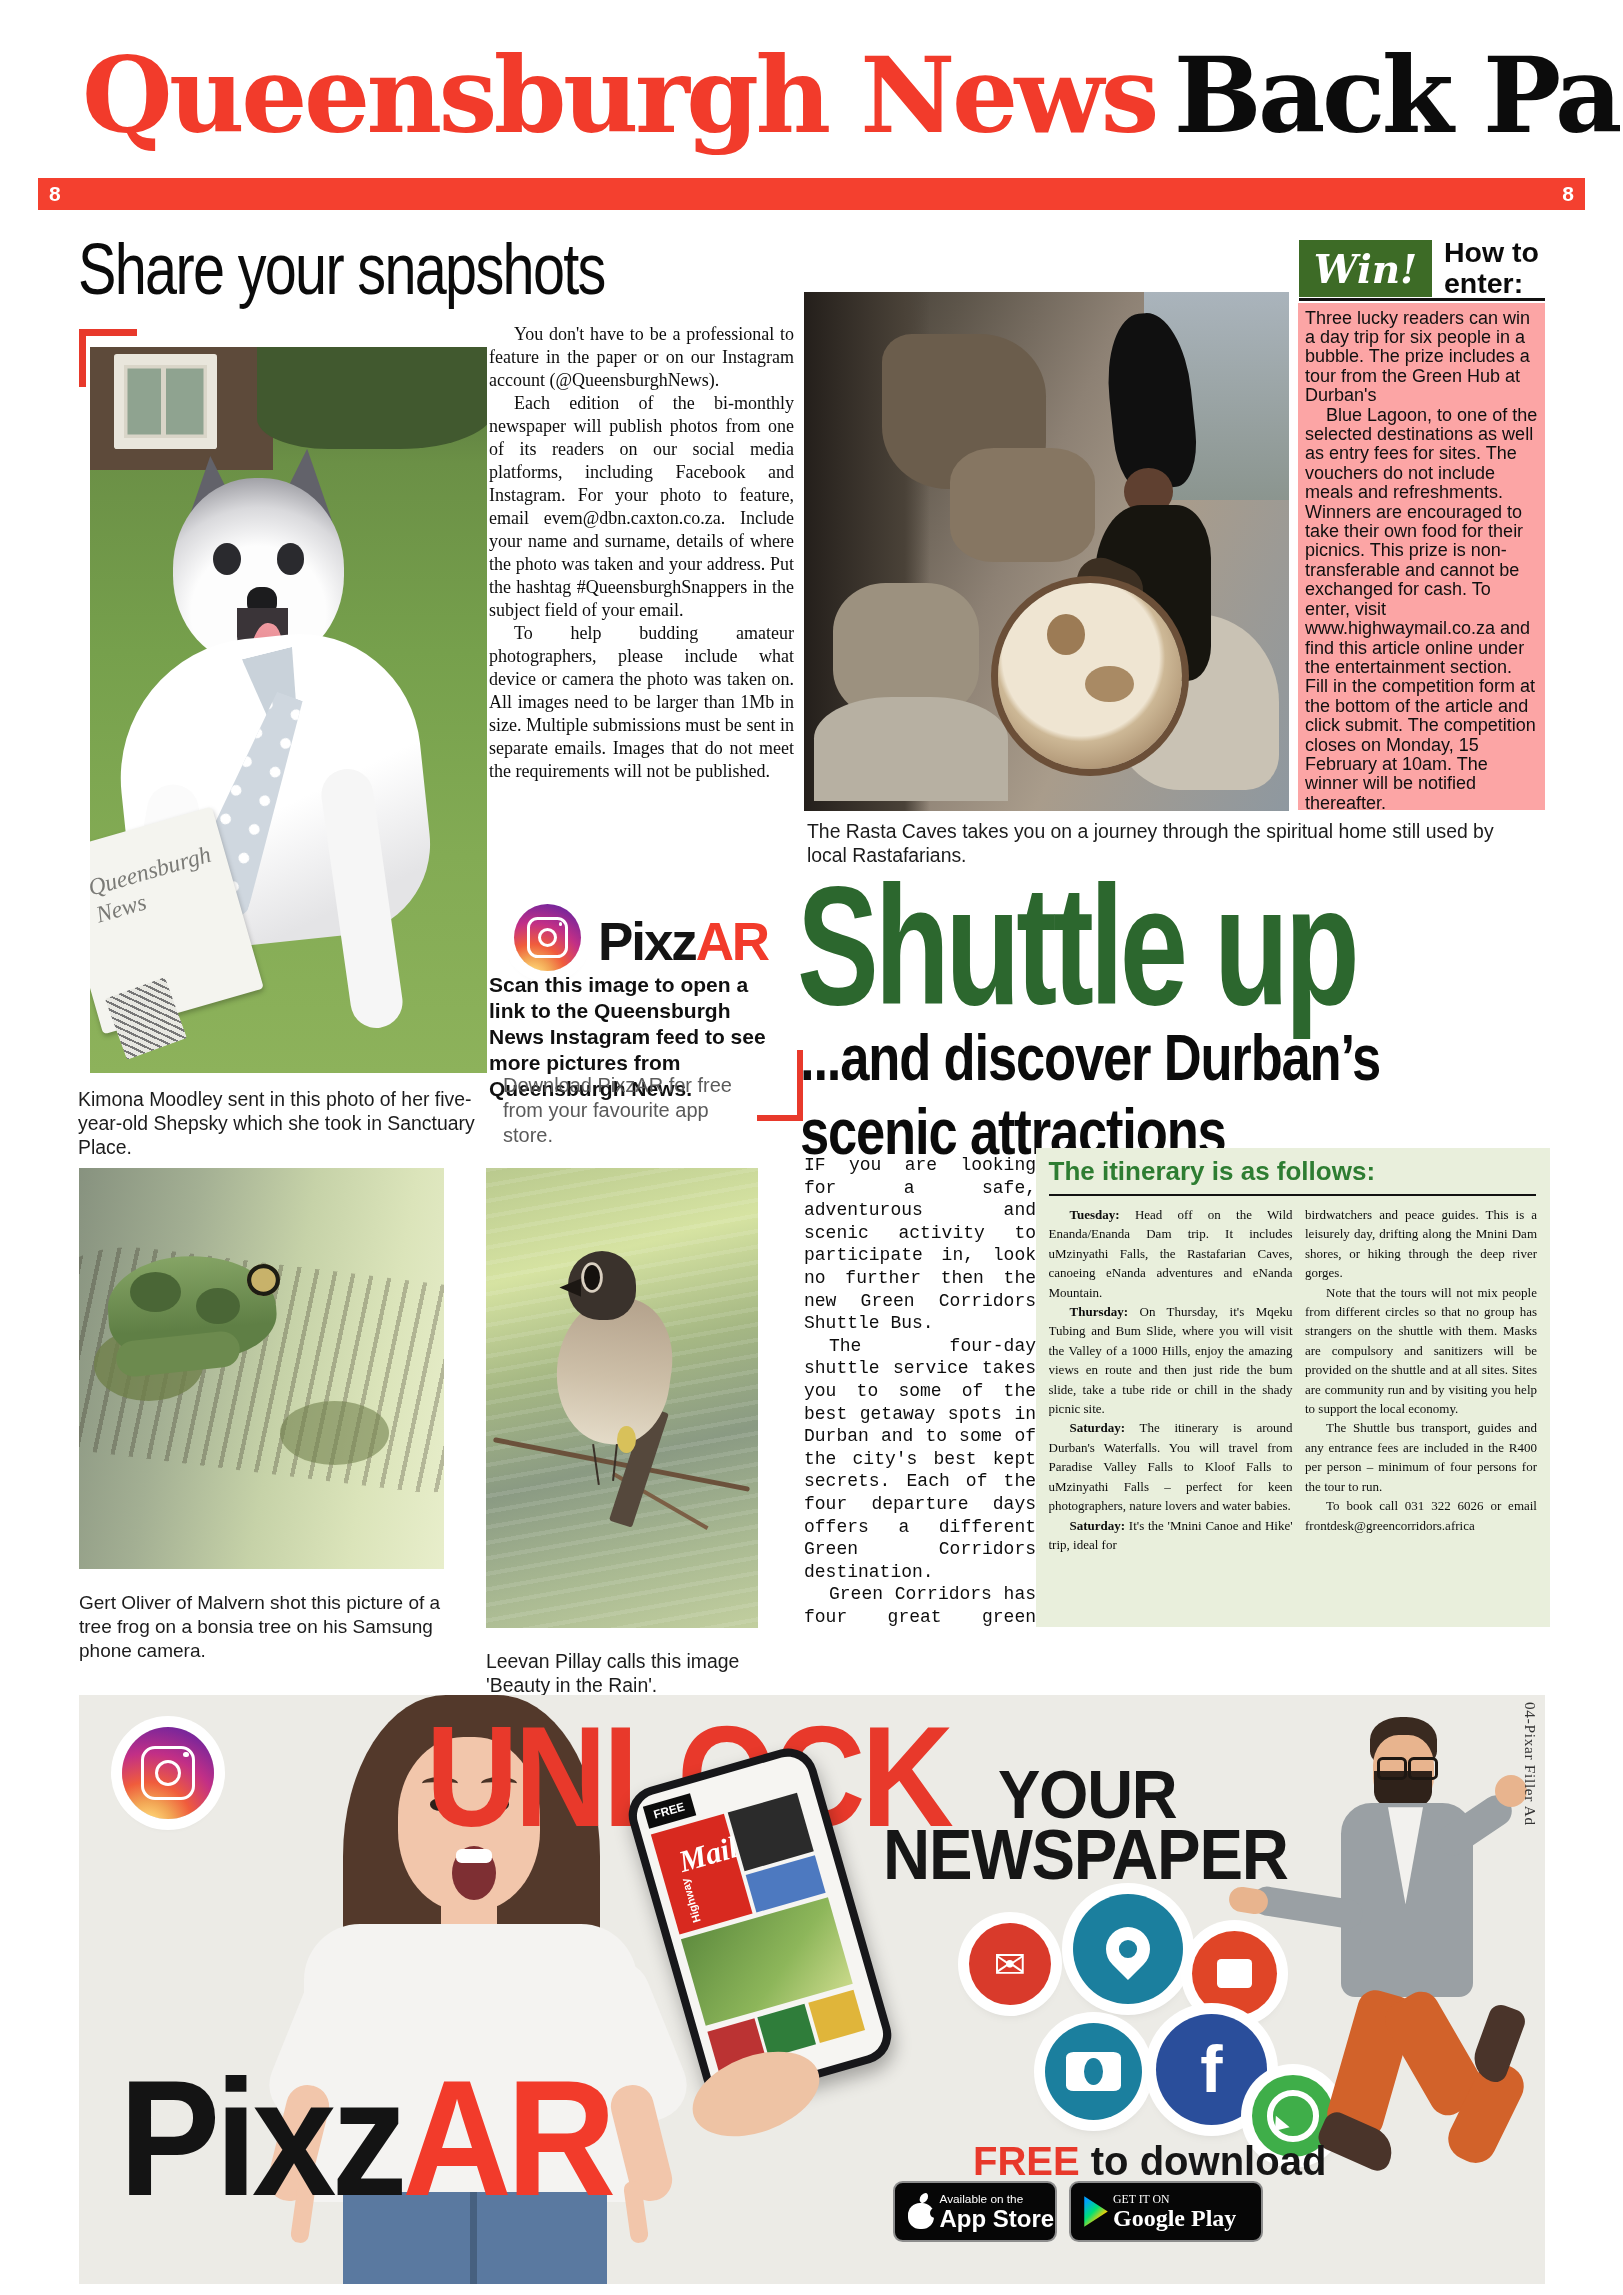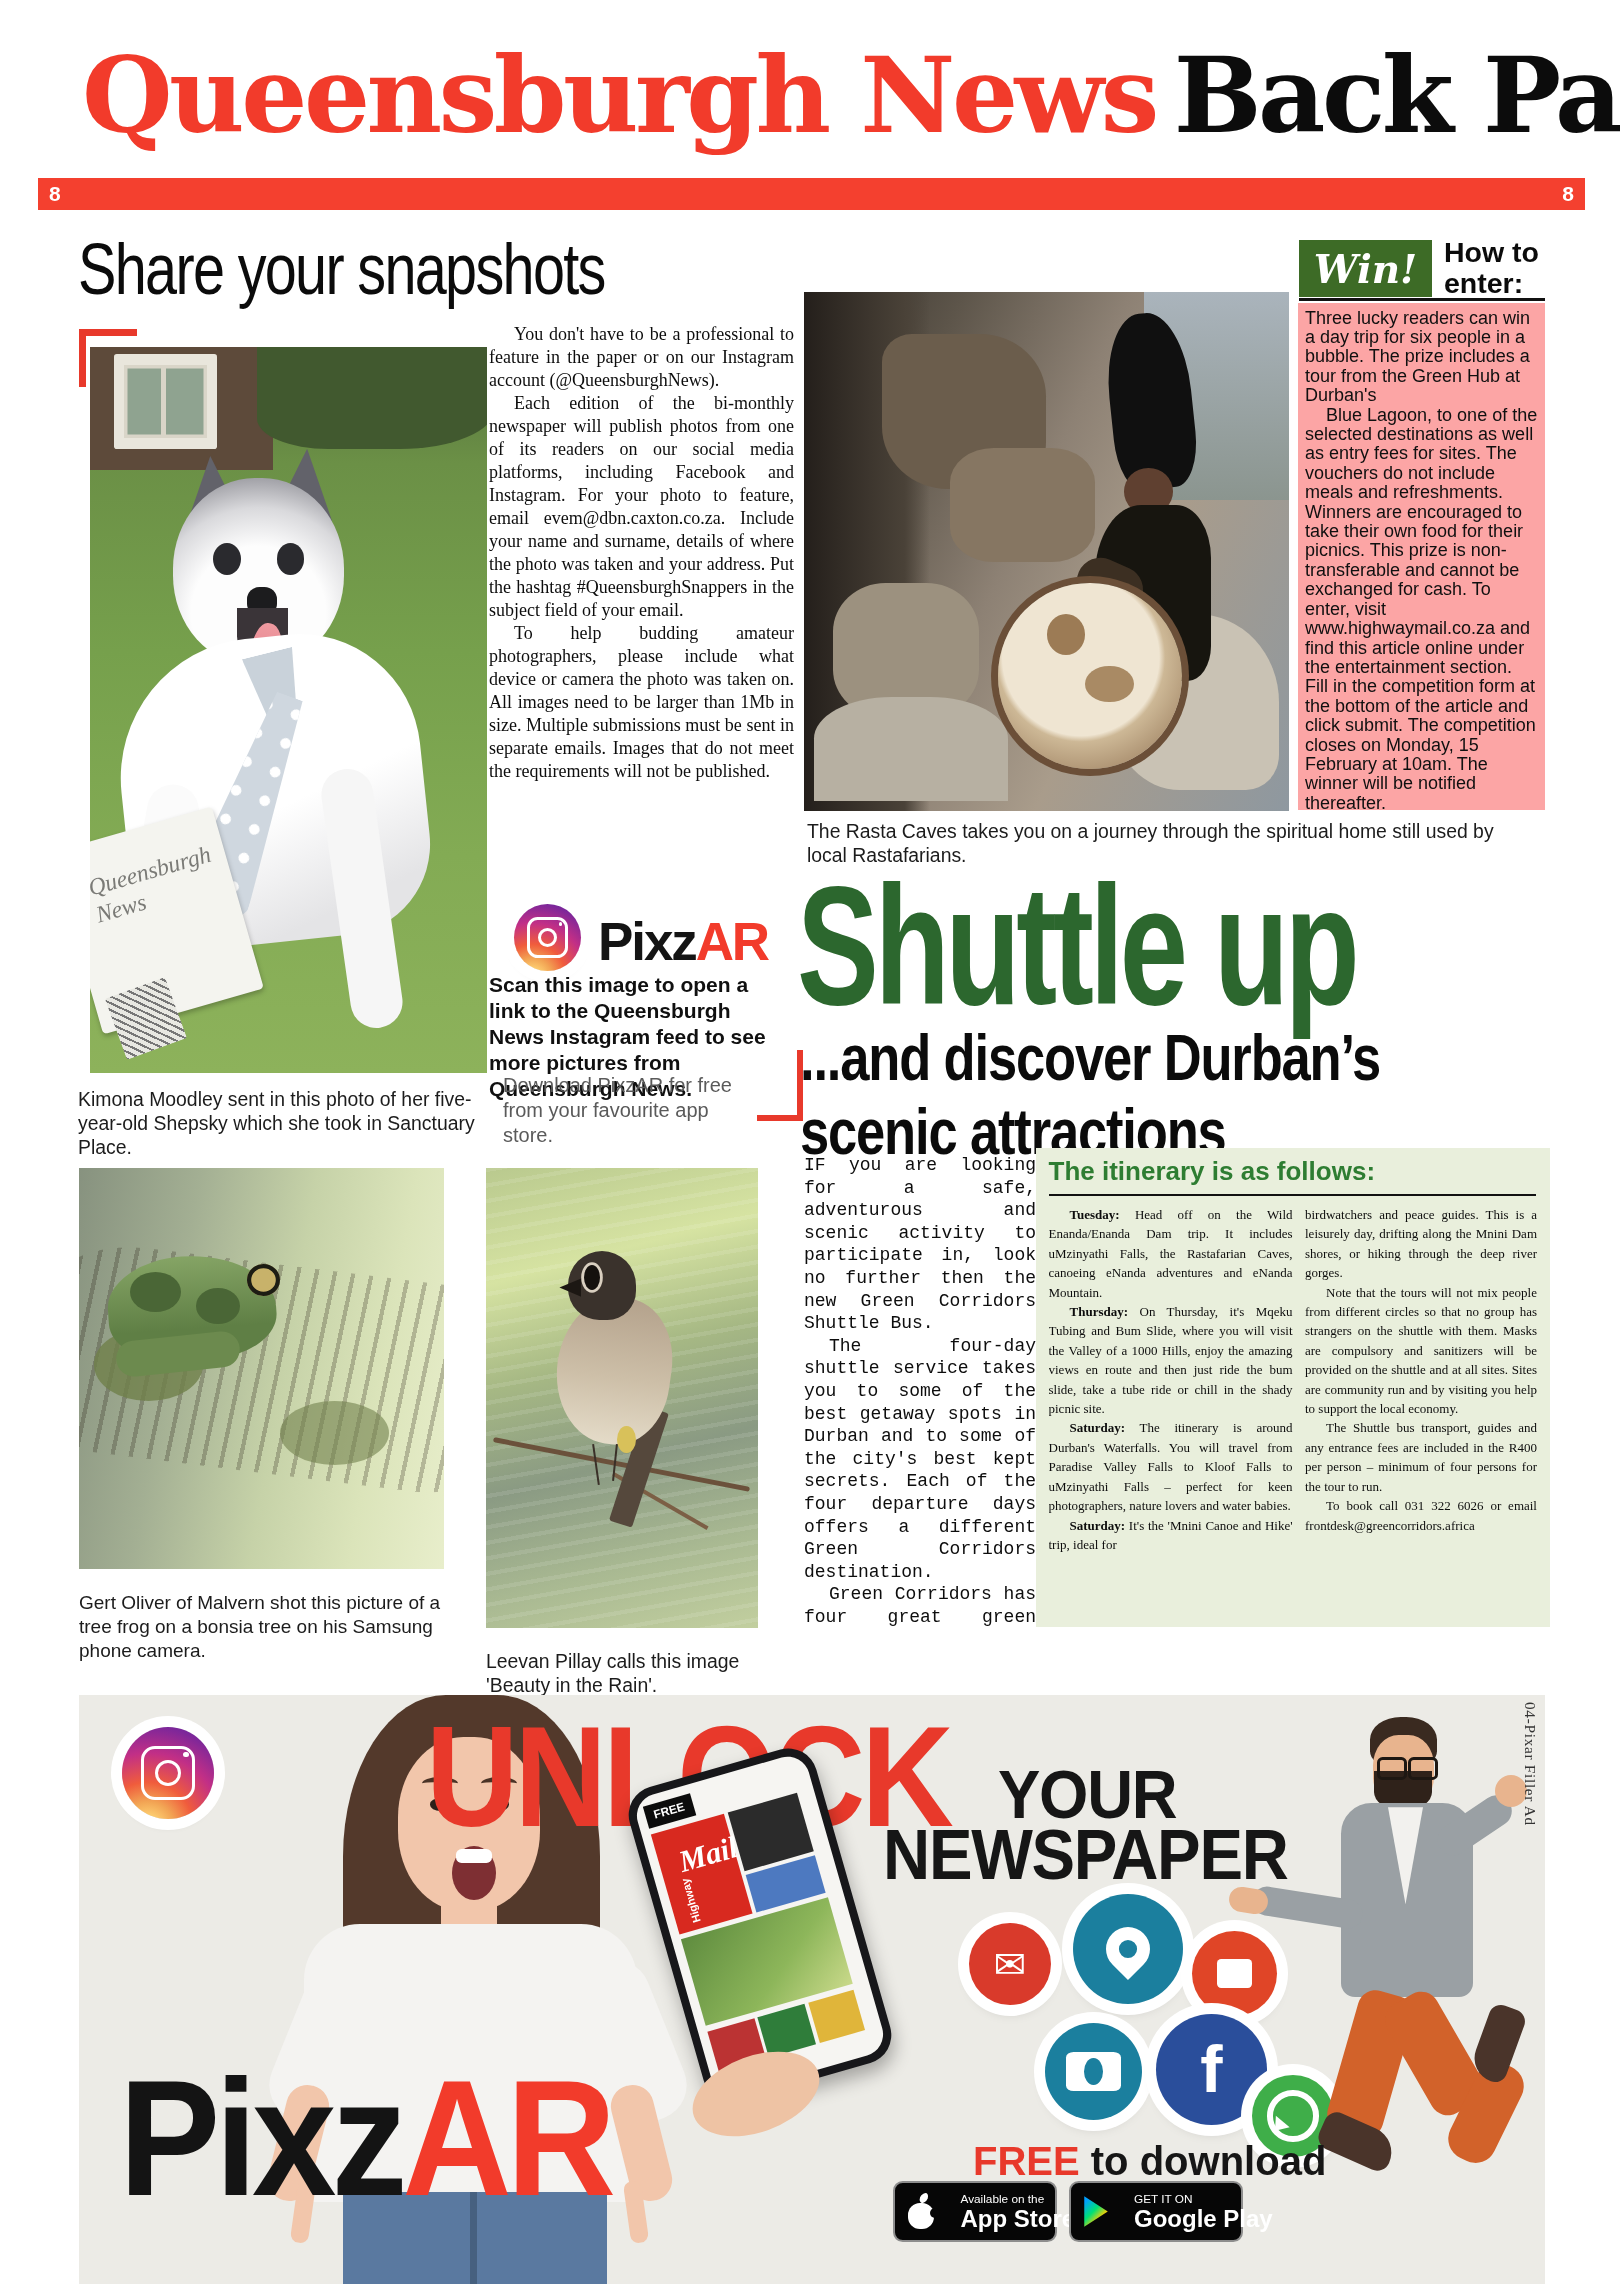--- a/index.html
+++ b/index.html
@@ -84,21 +84,21 @@
   
   .igbadge{border-radius:50%;box-shadow:0 0 0 11px #fff,0 5.6px 9.7px rgba(0,0,0,.2);
            background:radial-gradient(circle at 28% 110%,#ffd676 8%,#f2a454 22%,#f05c3c 38%,#c22f86 62%,#6624a0 92%);
            display:flex;align-items:center;justify-content:center;}
   .ig{width:52%;height:52%;border:3.5px solid #fff;border-radius:26%;position:relative;}
   .ig i{position:absolute;inset:22%;border:3.5px solid #fff;border-radius:50%;}
   .ig b{position:absolute;right:7%;top:6%;width:11%;height:11%;background:#fff;border-radius:50%;}
 
   
   .badge{position:absolute;background:#060606;border:2.1px solid #8d8d8d;border-radius:9.7px;color:#fff;
-         display:flex;align-items:center;padding:0 11px;gap:24px;}
+         display:flex;align-items:center;padding:0 11px;gap:3px;}
   .badge .t1{font-size:11.8px;line-height:14px;}
   .badge .t2{font-size:24px;line-height:25px;font-weight:700;white-space:nowrap;}
   .apple{position:relative;width:30.5px;height:36px;flex:none;}
   .apple i{position:absolute;left:2.1px;top:9px;width:26px;height:26px;background:#fff;border-radius:46%;}
   .apple u{position:absolute;right:-3.5px;top:14px;width:10.4px;height:10.4px;background:#060606;border-radius:50%;}
   .apple b{position:absolute;left:13px;top:0;width:9.7px;height:8.3px;background:#fff;border-radius:70% 30% 70% 30%;transform:rotate(-28deg);}
   .gplay{width:28px;height:30.5px;flex:none;
          background:linear-gradient(135deg,#00a0ff 15%,#00e076 45%,#ffce00 70%,#ff3a44 95%);
          clip-path:polygon(8% 0,8% 100%,92% 50%);}
 
@@ -384,21 +384,21 @@
     <p class="abs freeline" style="left:894px;top:444px;"><span class="fr">FREE</span><span> to download</span></p>
     <div class="badge" style="left:814px;top:486px;width:164px;height:61px;box-sizing:border-box;">
       <span class="apple">
           <i></i>
           <u></u>
           <b></b>
         </span>
       <span><span class="t1">Available on the</span><br>
             <span class="t2">App Store</span></span>
     </div>
-    <div class="badge" style="left:990px;top:486px;width:174px;height:61px;box-sizing:border-box;">
+    <div class="badge" style="left:990px;top:486px;width:194px;height:61px;box-sizing:border-box;font-family:Liberation Serif, serif;">
       <span class="gplay"></span>
       <span><span class="t1">GET IT ON</span><br>
             <span class="t2">Google Play</span></span>
     </div>
 
     <span class="abs vnote" style="right:5.6px;top:7px;">04-Pixar Filler Ad</span>
   </div>
 
 </div>
 

